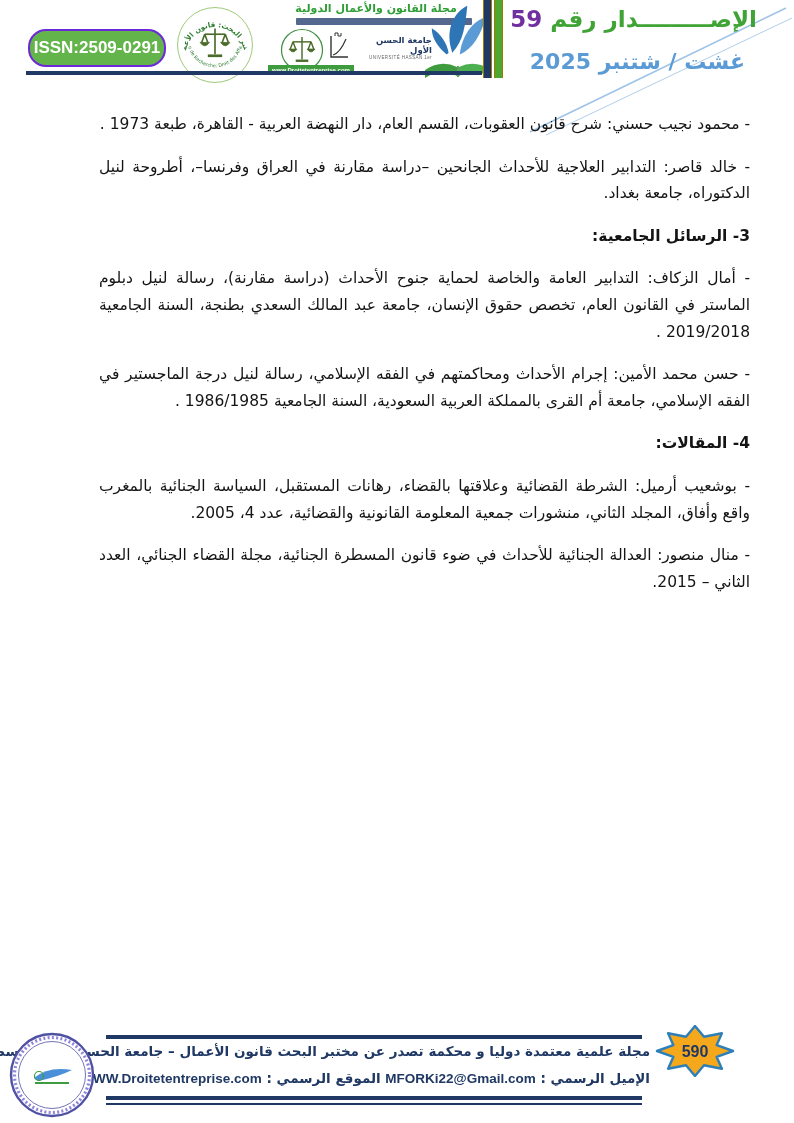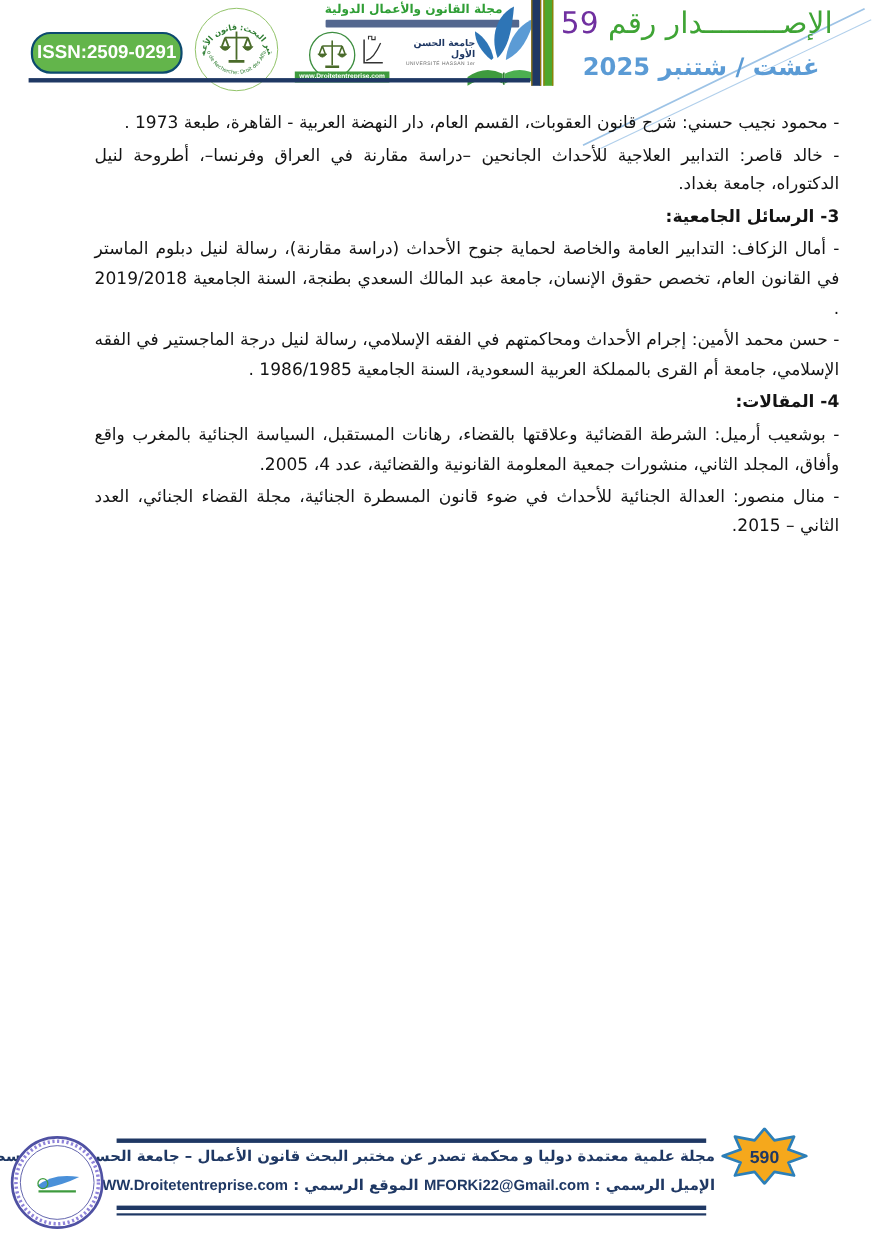--- a/index.html
+++ b/index.html
@@ -1,21 +1,21 @@
 <!DOCTYPE html>
 <html lang="ar"><head>
 <meta charset="utf-8">
 <style>
   html,body{margin:0;padding:0;background:#fff;}
   .page{position:relative;width:794px;height:1123px;background:#fff;overflow:hidden;
         font-family:"DejaVu Sans",sans-serif;}
   
   .issn-pill{position:absolute;left:28px;top:29px;width:134px;height:34px;background:#63B54B;
 
-             border:2px solid #0c4a6e;border-radius:18px;color:#fff;font-weight:bold;font-size:17px;
+             border:2px solid #6d28d9;border-radius:18px;color:#fff;font-weight:bold;font-size:17px;
              display:flex;align-items:center;justify-content:center;
              font-family:"Liberation Sans",sans-serif;}
   .lab-logo{position:absolute;left:176px;top:6px;width:78px;height:78px;}
   .banner{position:absolute;left:262px;top:2px;width:228px;height:78px;}
   .banner-title{position:absolute;top:0;left:0;right:0;text-align:center;direction:rtl;
                 color:#2f9e35;font-weight:bold;font-size:11px;}
   .banner-strip{position:absolute;top:16px;left:34px;right:18px;height:7px;background:#53678f;
                 border-radius:1px;}
   .mini-emblem{position:absolute;left:18px;top:26px;width:44px;height:44px;}
   .chart-icon{position:absolute;left:66px;top:30px;width:22px;height:28px;}
@@ -25,29 +25,29 @@
   .bird{position:absolute;right:-2px;top:2px;width:70px;height:58px;}
   .book{position:absolute;right:-6px;bottom:-2px;width:76px;height:26px;}
   .www-bar{position:absolute;left:6px;bottom:5px;width:86px;height:10px;background:#3E9B3E;
            color:#fff;font-size:6px;line-height:10px;text-align:center;font-weight:bold;
            font-family:"Liberation Sans",sans-serif;}
   .vbar{position:absolute;top:0;height:78px;width:7px;border-left:1px solid #9c7a00;border-right:1px solid #9c7a00;}
   .vbar.navy{left:483px;background:#1F3864;}
   .vbar.green{left:494px;background:#4EA72E;}
   .header-rule{position:absolute;left:26px;top:71px;width:456px;height:4px;background:#1F3864;}
   .diag{position:absolute;left:500px;top:0;width:294px;height:140px;pointer-events:none;}
-  .issue-line{position:absolute;right:37px;top:6px;direction:rtl;font-size:27px;font-weight:normal;
+  .issue-line{position:absolute;right:37px;top:6px;direction:rtl;font-size:23px;font-weight:bold;
               color:#3FA435;white-space:nowrap;}
   .issue-num{color:#7030A0;}
   .date-line{position:absolute;right:49px;top:49px;direction:rtl;font-size:22px;font-weight:bold;
              color:#5B9BD5;white-space:nowrap;text-align:right;}
   
   .refs{position:absolute;left:83px;top:95px;width:683px;direction:rtl;text-align:justify;
         font-size:15.5px;line-height:26.6px;color:#141414;}
-  .refs p{margin:3px;}
+  .refs p{margin:16px;}
   .refs p.heading{font-weight:bold;}
   
   .f-rule{position:absolute;left:106px;width:536px;background:#1F3864;}
   .f-rule.top{top:1035px;height:3.5px;}
   .f-rule.b1{top:1096px;height:3.5px;}
   .f-rule.b2{top:1103px;height:1.5px;}
   .f-line{position:absolute;left:98px;width:552px;text-align:center;direction:rtl;color:#1F3864;
           font-weight:bold;font-size:13.5px;white-space:nowrap;}
   .f-line.l1{top:1043px;}
   .f-line.l2{top:1070px;}

